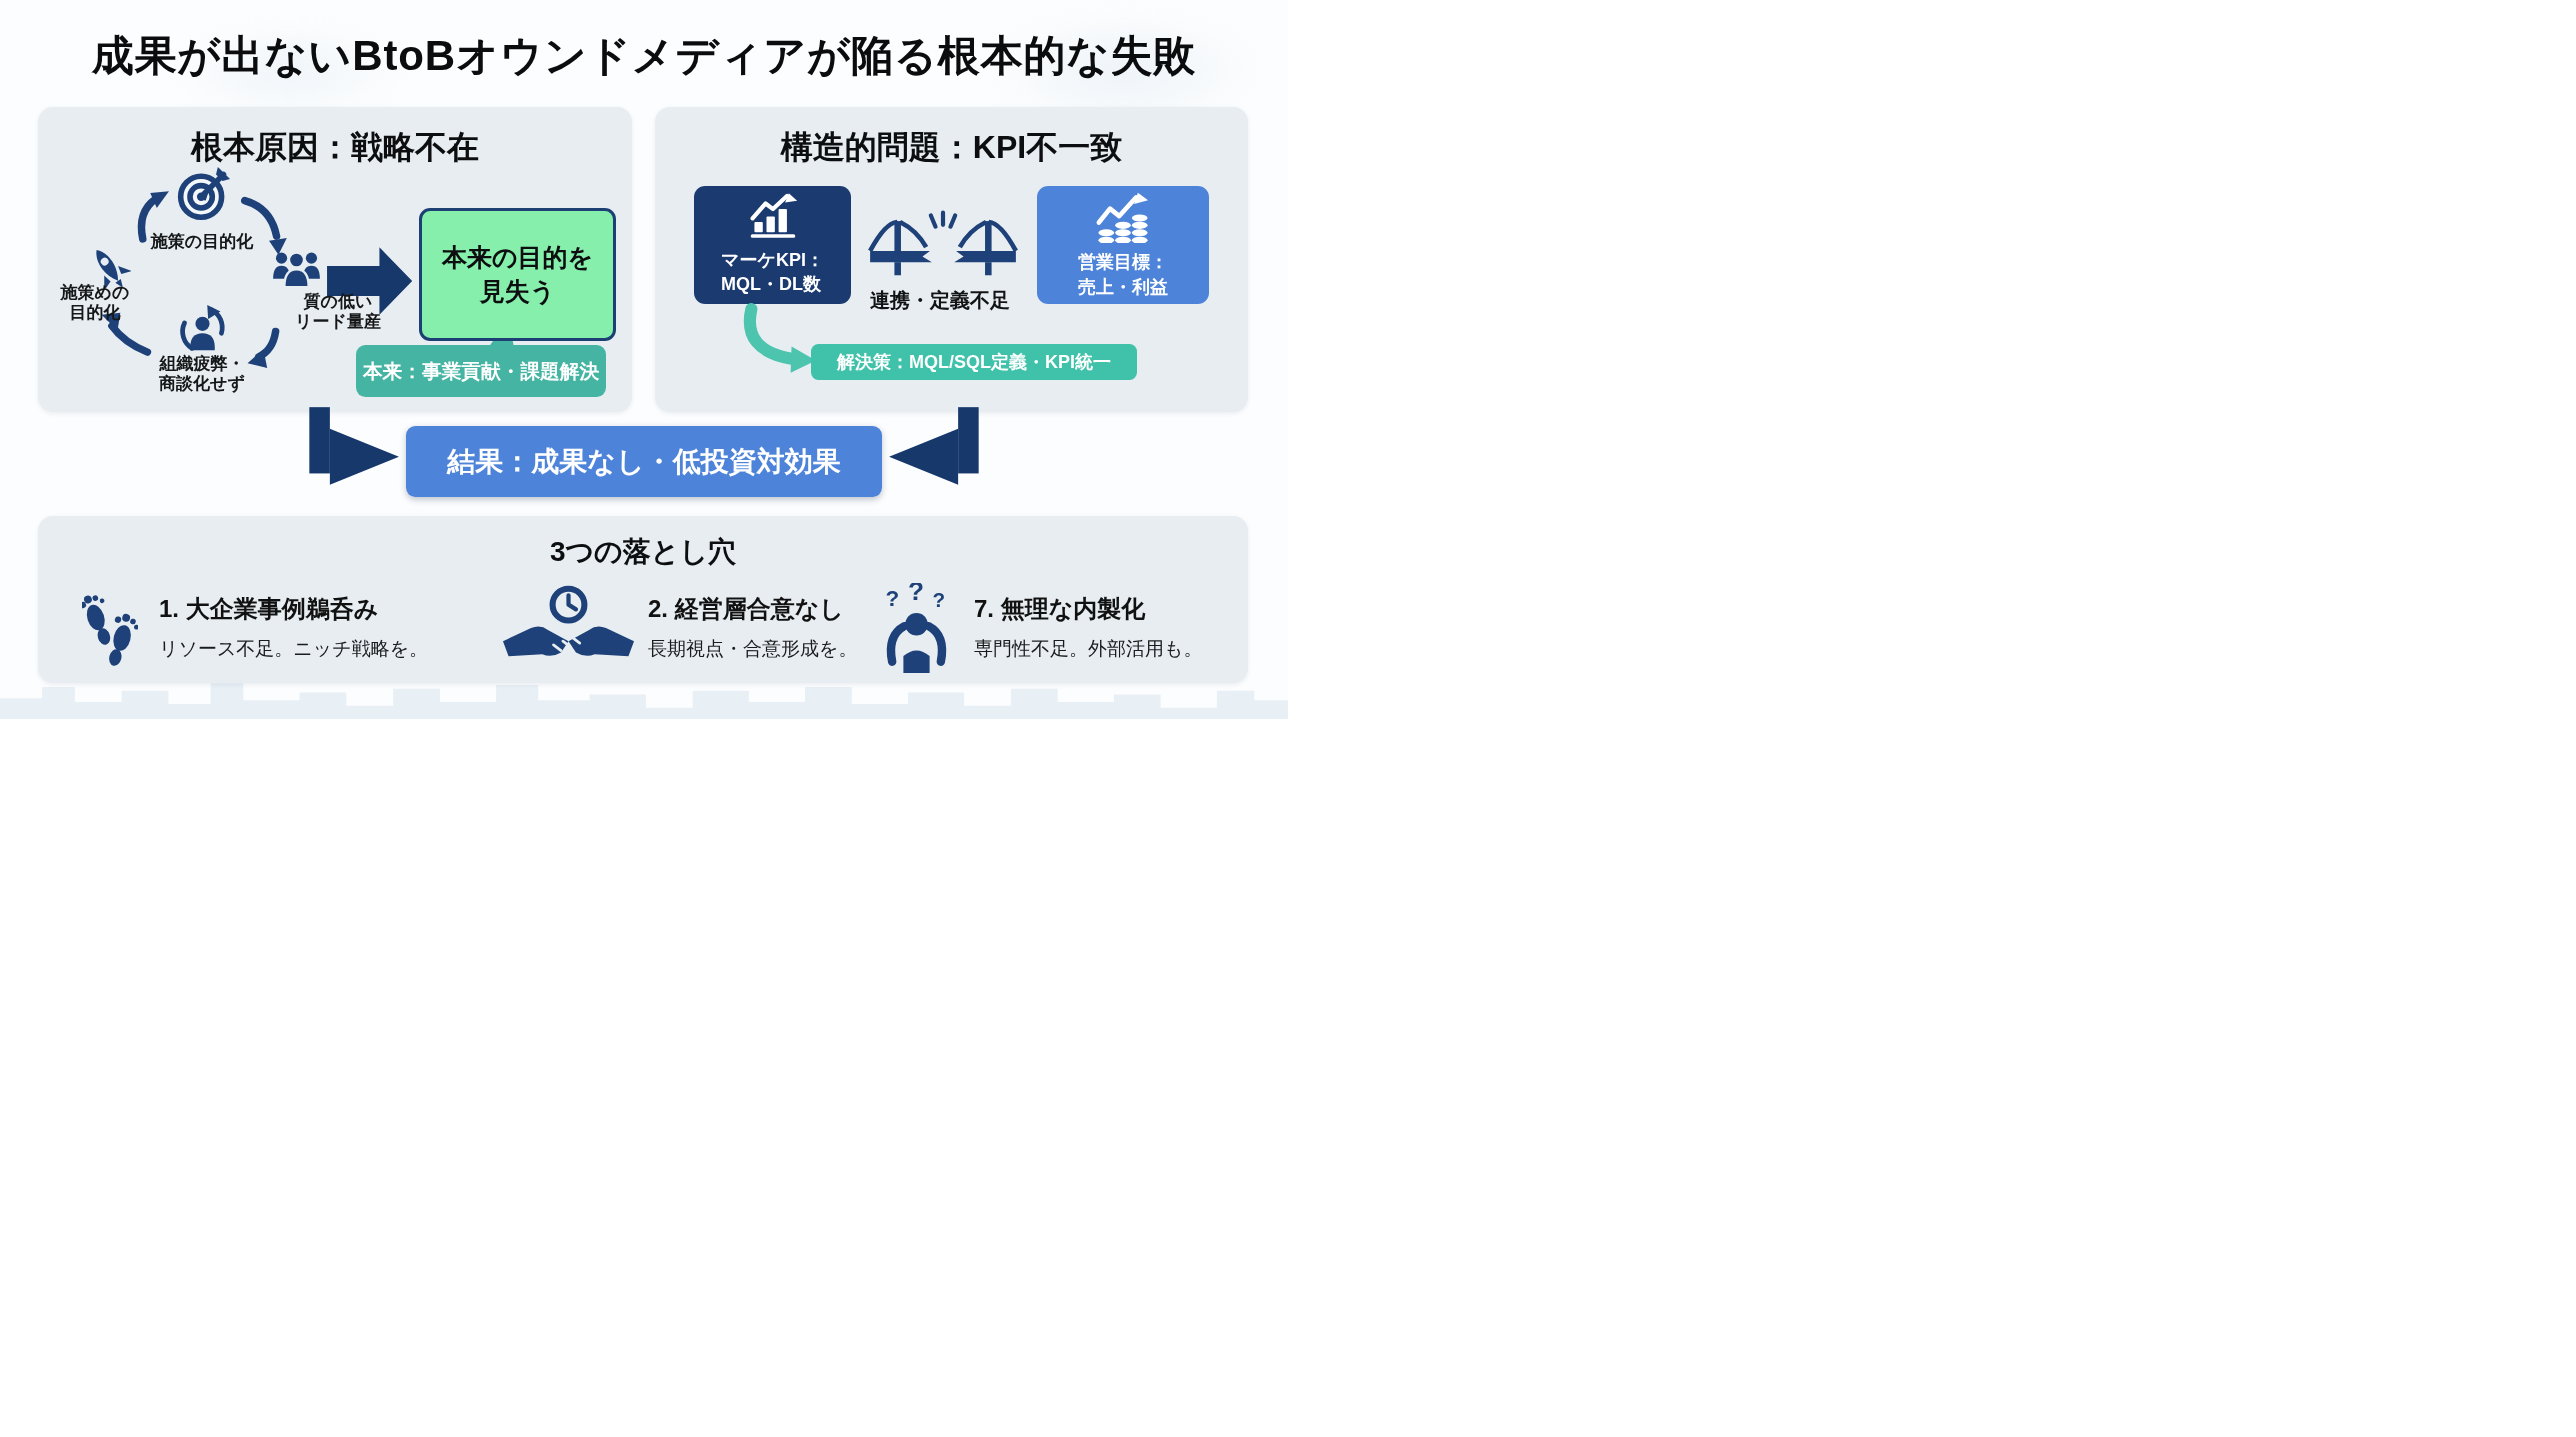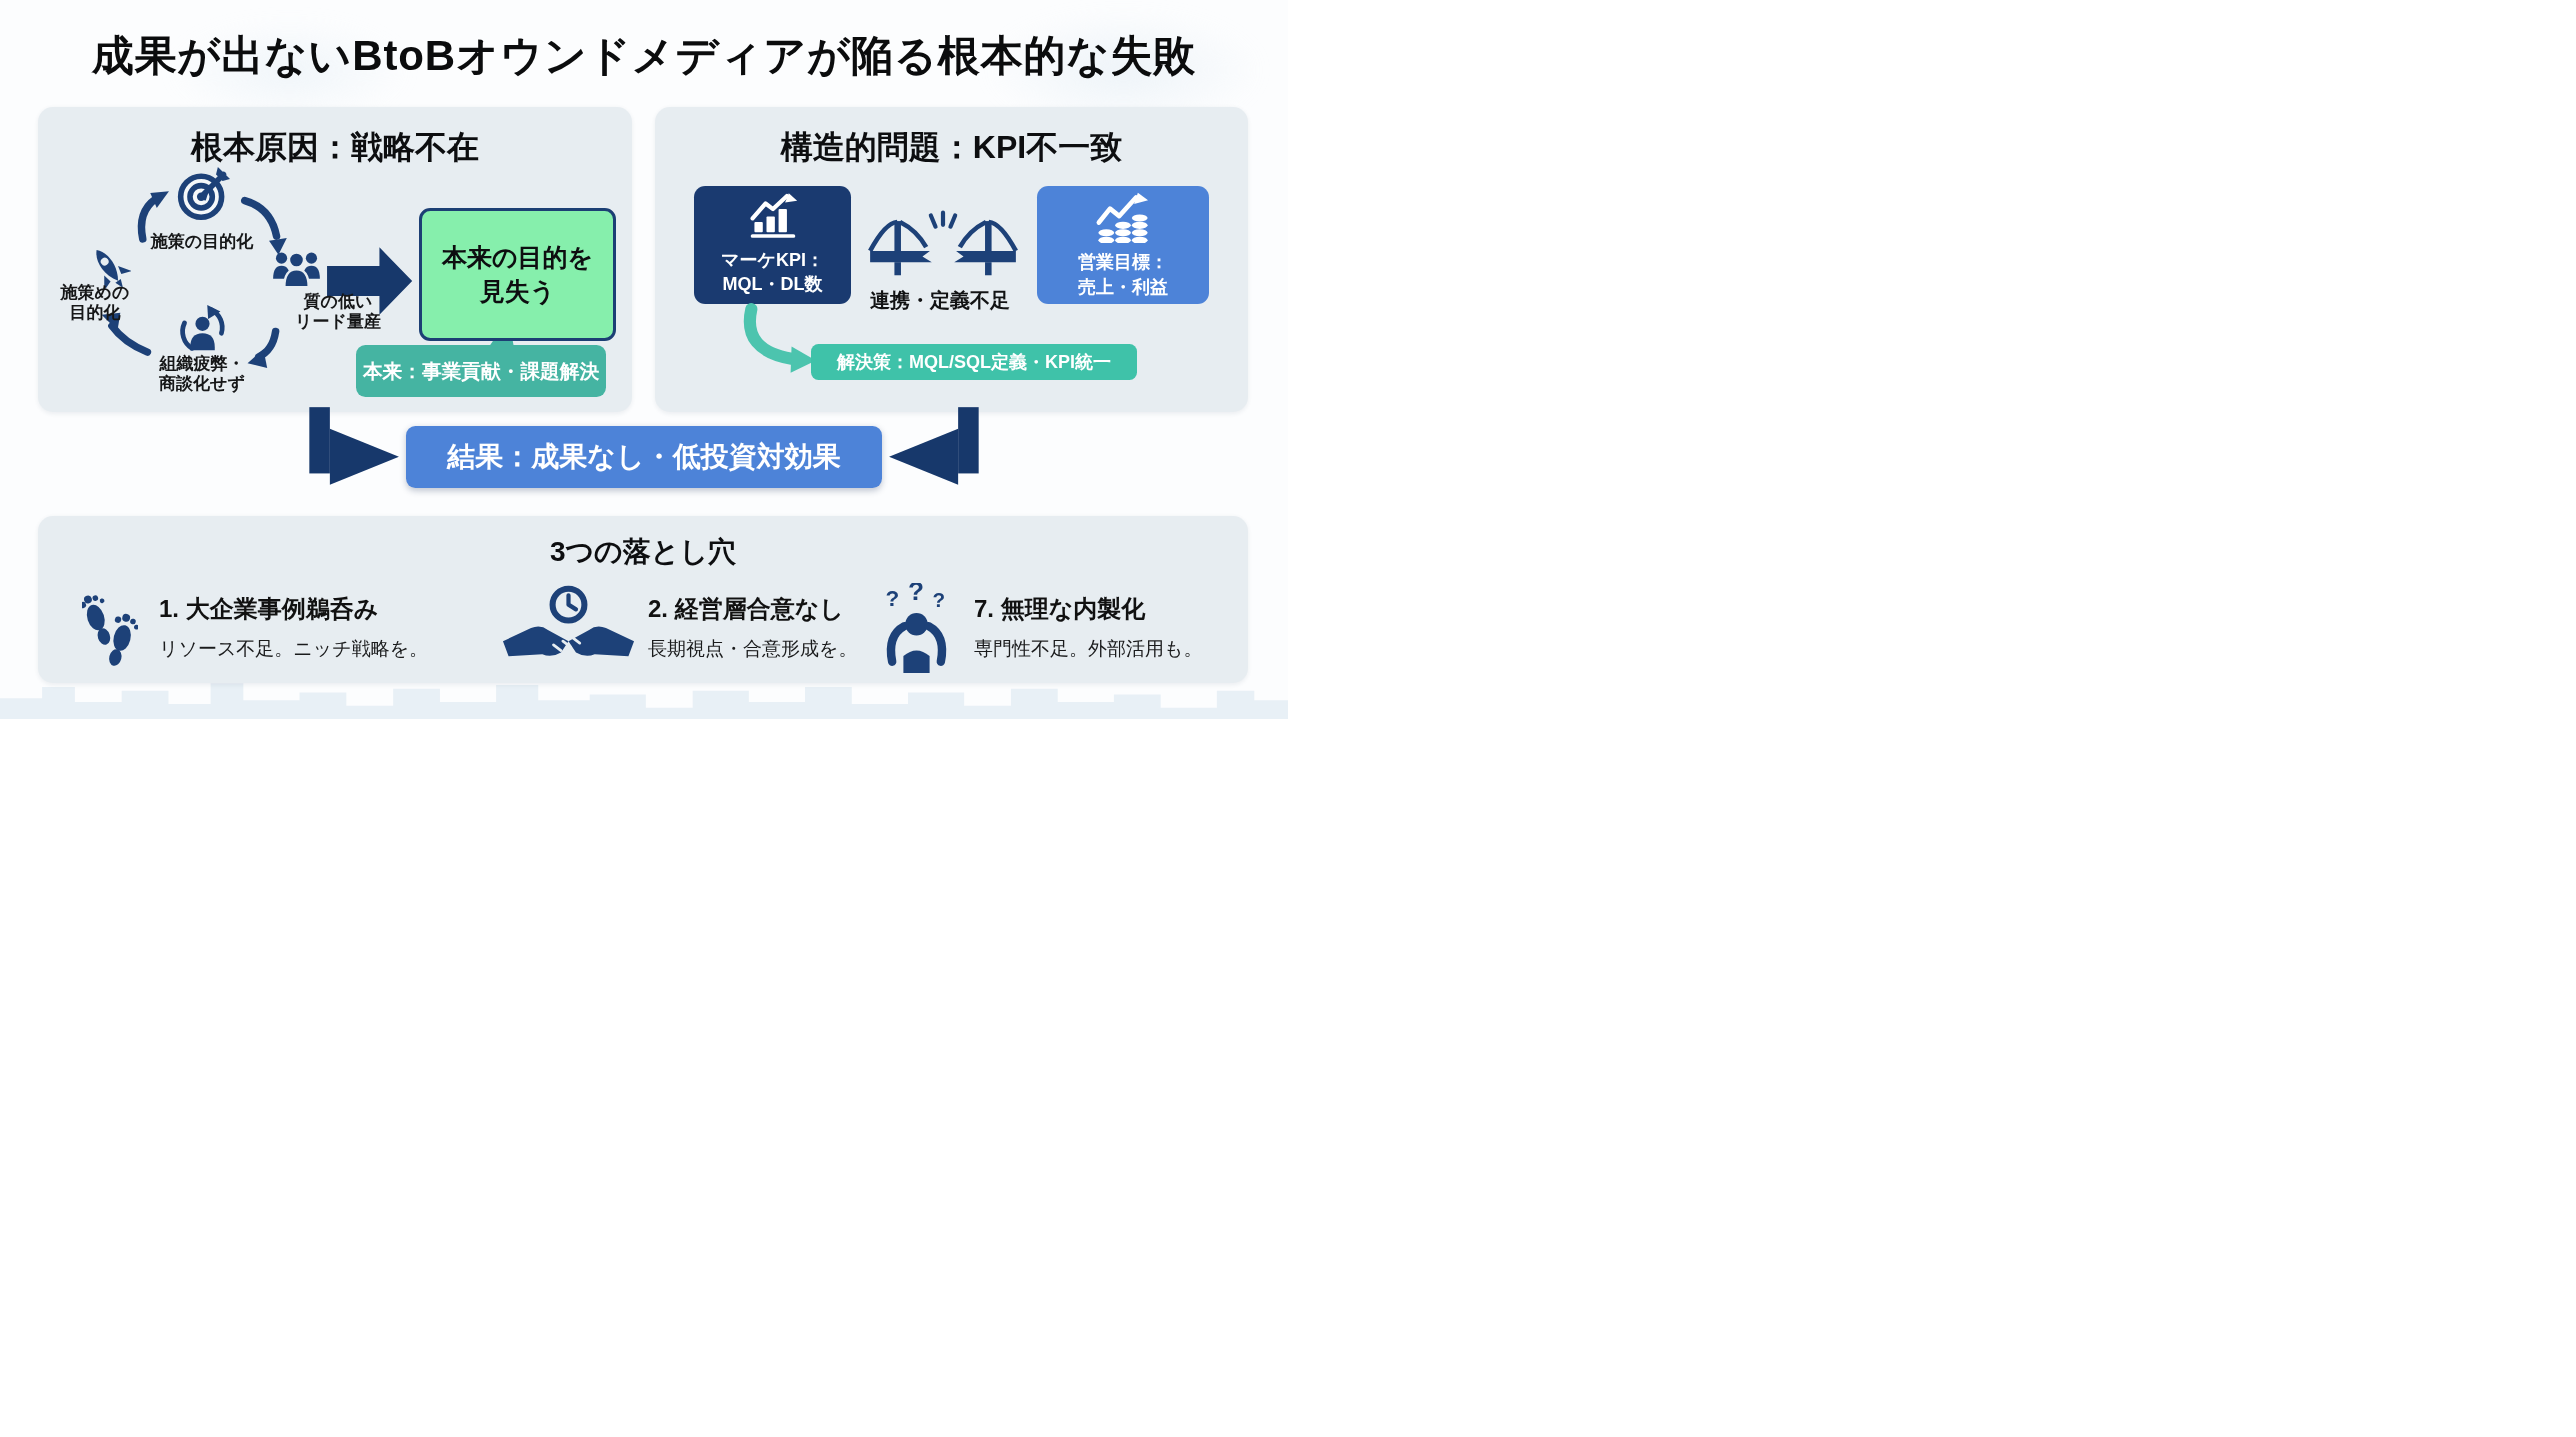--- a/index.html
+++ b/index.html
@@ -20,30 +20,30 @@
   .cycle-label{position:absolute;text-align:center;font-weight:700;font-size:17px;
         line-height:1.18;white-space:pre-line;color:#161718;transform:translateX(-50%);}
   .outcome-box{position:absolute;left:381px;top:101px;width:191px;height:127px;
         background:#86efac;border:3.7px solid #1c3f74;border-radius:11.2px;
         display:flex;align-items:center;justify-content:center;text-align:center;
         font-size:25px;font-weight:700;white-space:pre-line;line-height:1.35;color:#0d0e10;}
   .callout{position:absolute;left:318px;top:238px;width:250px;height:52px;background:#45b4a2;
         border-radius:9.4px;display:flex;align-items:center;justify-content:center;
         color:#fff;font-size:19.7px;font-weight:700;}
   .kpi-box{position:absolute;border-radius:11.2px;display:flex;flex-direction:column;
-        align-items:center;justify-content:center;gap:7.5px;color:#fff;text-align:center;}
+        align-items:center;justify-content:center;gap:7.5px;color:#fff;}
   .kpi-box .kpi-label{font-size:18px;font-weight:700;white-space:pre-line;line-height:1.35;}
   .dark-box{left:39px;top:79px;width:157px;height:118px;background:#1a3a70;}
   .light-box{left:382px;top:79px;width:172px;height:118px;background:#4d83d8;}
   .gap-label{position:absolute;left:215px;top:180px;width:150px;text-align:left;
         font-size:20px;font-weight:700;color:#121314;}
   .solution-pill{position:absolute;left:156px;top:237px;width:326px;height:36px;background:#3fc2a9;
         border-radius:7.5px;display:flex;align-items:center;justify-content:center;
         color:#fff;font-size:18px;font-weight:700;}
-  .result-banner{position:absolute;left:406px;top:426px;width:476px;height:62px;background:#4d83d8;
+  .result-banner{position:absolute;left:406px;top:426px;width:476px;height:71px;background:#4d83d8;
         border-radius:9.4px;display:flex;align-items:center;justify-content:center;
         color:#fff;font-size:28px;font-weight:700;box-shadow:0 2.8px 6.6px rgba(20,40,80,.25);}
   .pitfall-title{position:absolute;top:17px;left:0;width:100%;text-align:center;
         font-size:28px;font-weight:700;color:#0d0e10;}
   .pitfall-item-title{position:absolute;font-size:24px;font-weight:700;color:#111;white-space:nowrap;}
   .pitfall-item-desc{position:absolute;font-size:19px;font-weight:500;color:#1a1b1c;white-space:nowrap;}
 </style>
 </head>
 <body>
 

